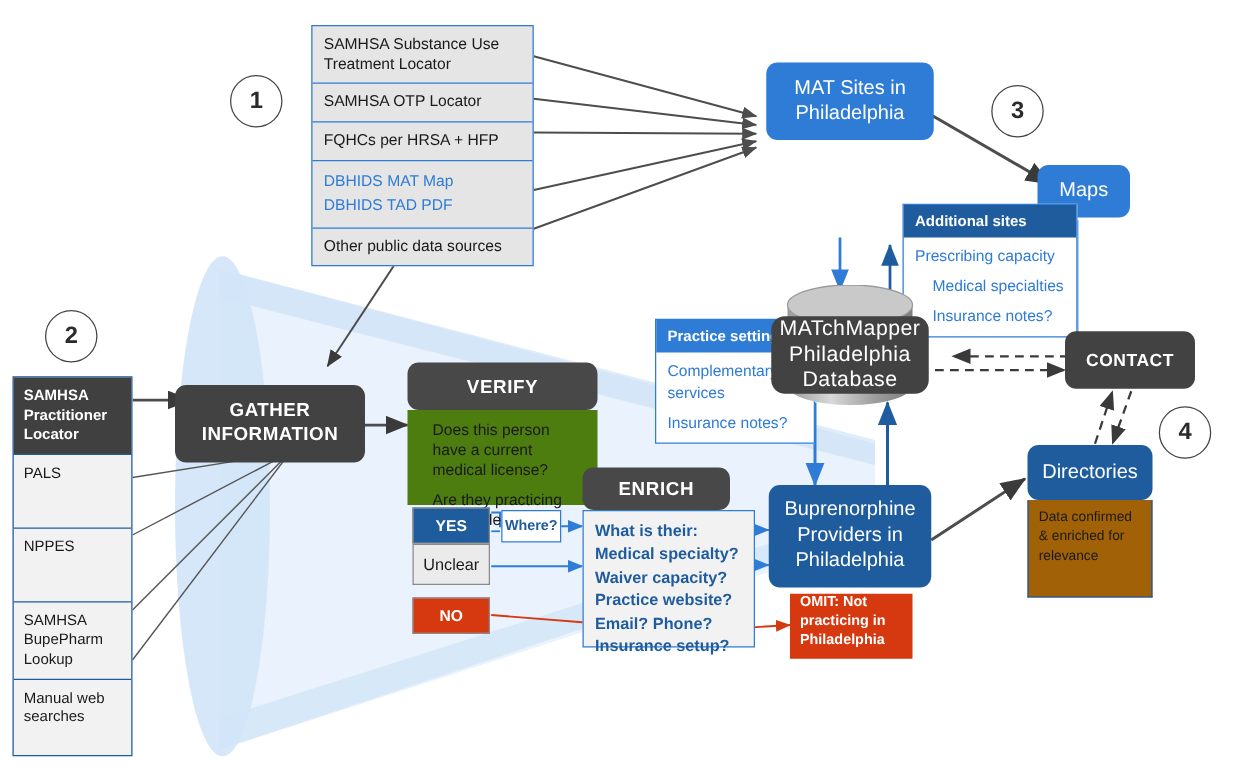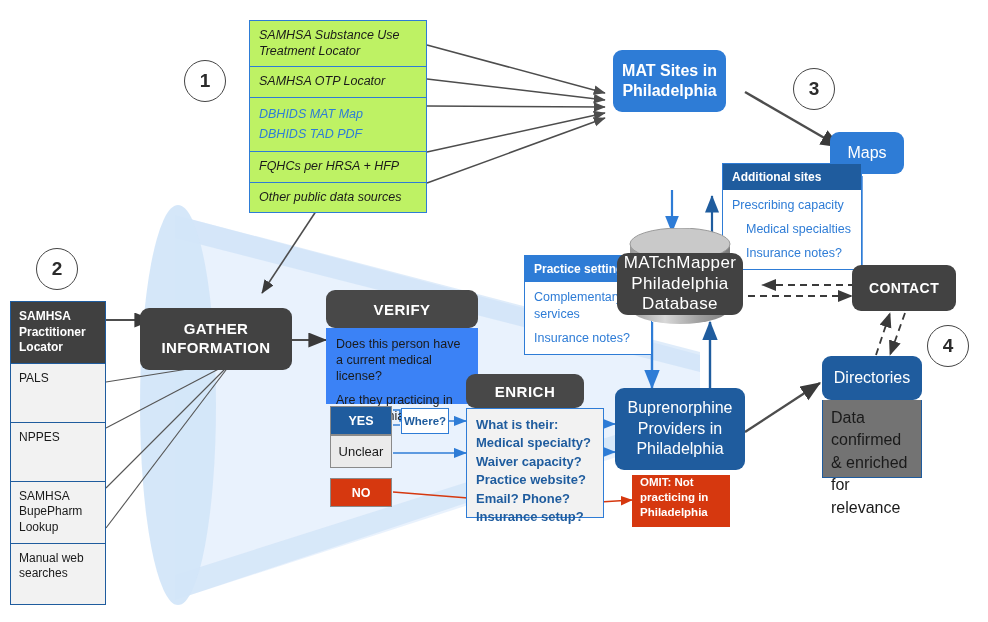--- a/index.html
+++ b/index.html
@@ -3,21 +3,21 @@
 <meta charset="utf-8">
 <style>
   html,body{margin:0;padding:0;background:#ffffff;}
   body{width:988px;height:622px;position:relative;overflow:hidden;
        font-family:"Liberation Sans","DejaVu Sans",sans-serif;}
   #stage{position:absolute;left:0;top:0;width:988px;height:622px;}
   svg#wires{position:absolute;left:0;top:0;width:988px;height:622px;pointer-events:none;}
   .node{position:absolute;box-sizing:border-box;}
 
   
-  .listpanel{border:1.5px solid #2e7cd6;background:#bef264;font-style:italic;}
+  .listpanel{border:1.5px solid #2e7cd6;background:#e5e5e5;}
   .listpanel .cell{border-bottom:1.5px solid #2e7cd6;padding:7px 9px;
         font-size:12.5px;color:#1a1a1a;line-height:1.25;}
   .listpanel .cell:last-child{border-bottom:none;}
   .listpanel .cell.link{color:#2e7cd6;}
   .listpanel .cell.link div{padding:2px 0;}
 
   
   .leftlist{border:1.5px solid #1f5c9e;background:#f2f2f2;}
   .leftlist .cell{border-bottom:1.5px solid #1f5c9e;padding:7px 8px;
         font-size:12px;color:#1a1a1a;line-height:1.3;}
@@ -26,22 +26,22 @@
 
   
   .darkbox{background:#424242;color:#fff;border-radius:9px;
       display:flex;align-items:center;justify-content:center;text-align:center;
       font-weight:bold;letter-spacing:.4px;}
 
   
   .hdr{background:#484848;color:#fff;border-radius:9px;
       display:flex;align-items:center;justify-content:center;
       font-size:15px;font-weight:bold;letter-spacing:.5px;}
-  .bodygray{background:#3b82f6;color:#1a1a1a;font-size:12.5px;
-      padding:8px 10px;line-height:1.28;}
+  .bodygray{background:#4d7c0f;color:#1a1a1a;font-size:12.5px;
+      padding:8px 20px;line-height:1.28;}
   .bodygray p{margin:0 0 8px 0;}
   .bodygray p:last-child{margin-bottom:0;}
   .bodylight{background:#f2f2f2;border:1.2px solid #2e7cd6;color:#1f5c9e;
       font-size:13px;padding:7px 9px;line-height:1.42;font-weight:bold;}
   .bodylight div{white-space:nowrap;}
 
   
   .bluebox{background:#2e7cd6;color:#fff;border-radius:9px;
       display:flex;align-items:center;justify-content:center;text-align:center;}
   .bluedark{background:#1f5c9e;color:#fff;border-radius:9px;
@@ -64,22 +64,22 @@
 
   
   .strip{border:1.2px solid #2e7cd6;background:#ffffff;}
   .strip .sh{color:#fff;font-size:12px;font-weight:bold;padding:6px 9px;}
   .strip .sb{color:#2e7cd6;font-size:12.5px;padding:7px 9px;line-height:1.35;}
   .strip .sb div{margin-bottom:7px;}
   .strip .sb div:last-child{margin-bottom:0;}
   .strip .sb .ind{padding-left:14px;}
 
   
-  .detail{background:#737373;border:1.6px solid #1f5c9e;border-top:none;
-      color:#1a1a1a;font-size:16px;padding:7px 8px;line-height:1.4;}
+  .detail{background:#a16207;border:1.6px solid #1f5c9e;border-top:none;
+      color:#1a1a1a;font-size:11px;padding:7px 8px;line-height:1.4;}
 
   
   .numcircle{border:1.7px solid #444;border-radius:50%;
       display:flex;align-items:center;justify-content:center;
       font-size:19px;font-weight:bold;color:#2b2b2b;background:transparent;}
 
   
   .cyl{position:absolute;}
 </style>
 </head>
@@ -176,29 +176,29 @@
     <path d="M862,176 L862,272" stroke="#2e7cd6" stroke-width="1.4" fill="none"></path>
   </svg>
 
   <div class="node numcircle" style="left:184px;top:60px;width:42px;height:42px;">
     <span>1</span>
   </div>
 
   <div class="node listpanel" style="left:249px;top:20px;width:178px;">
     <div class="cell">SAMHSA Substance Use Treatment Locator</div>
     <div class="cell">SAMHSA OTP Locator</div>
+    <div class="cell">FQHCs per HRSA + HFP</div>
     <div class="cell link">
       <div>DBHIDS MAT Map</div>
       <div>DBHIDS TAD PDF</div>
     </div>
-    <div class="cell">FQHCs per HRSA + HFP</div>
     <div class="cell">Other public data sources</div>
   </div>
 
-  <div class="node bluebox" style="left:613px;top:50px;width:113px;height:62px;font-size:16px;line-height:1.25;font-weight:bold;">
+  <div class="node bluebox" style="left:613px;top:50px;width:134px;height:62px;font-size:16px;line-height:1.25;">
     <span>MAT Sites  in Philadelphia</span>
   </div>
 
   <div class="node numcircle" style="left:793px;top:68px;width:42px;height:42px;">
     <span>3</span>
   </div>
 
   <div class="node bluebox" style="left:830px;top:132px;width:74px;height:42px;font-size:16px;">
     <span>Maps</span>
   </div>

